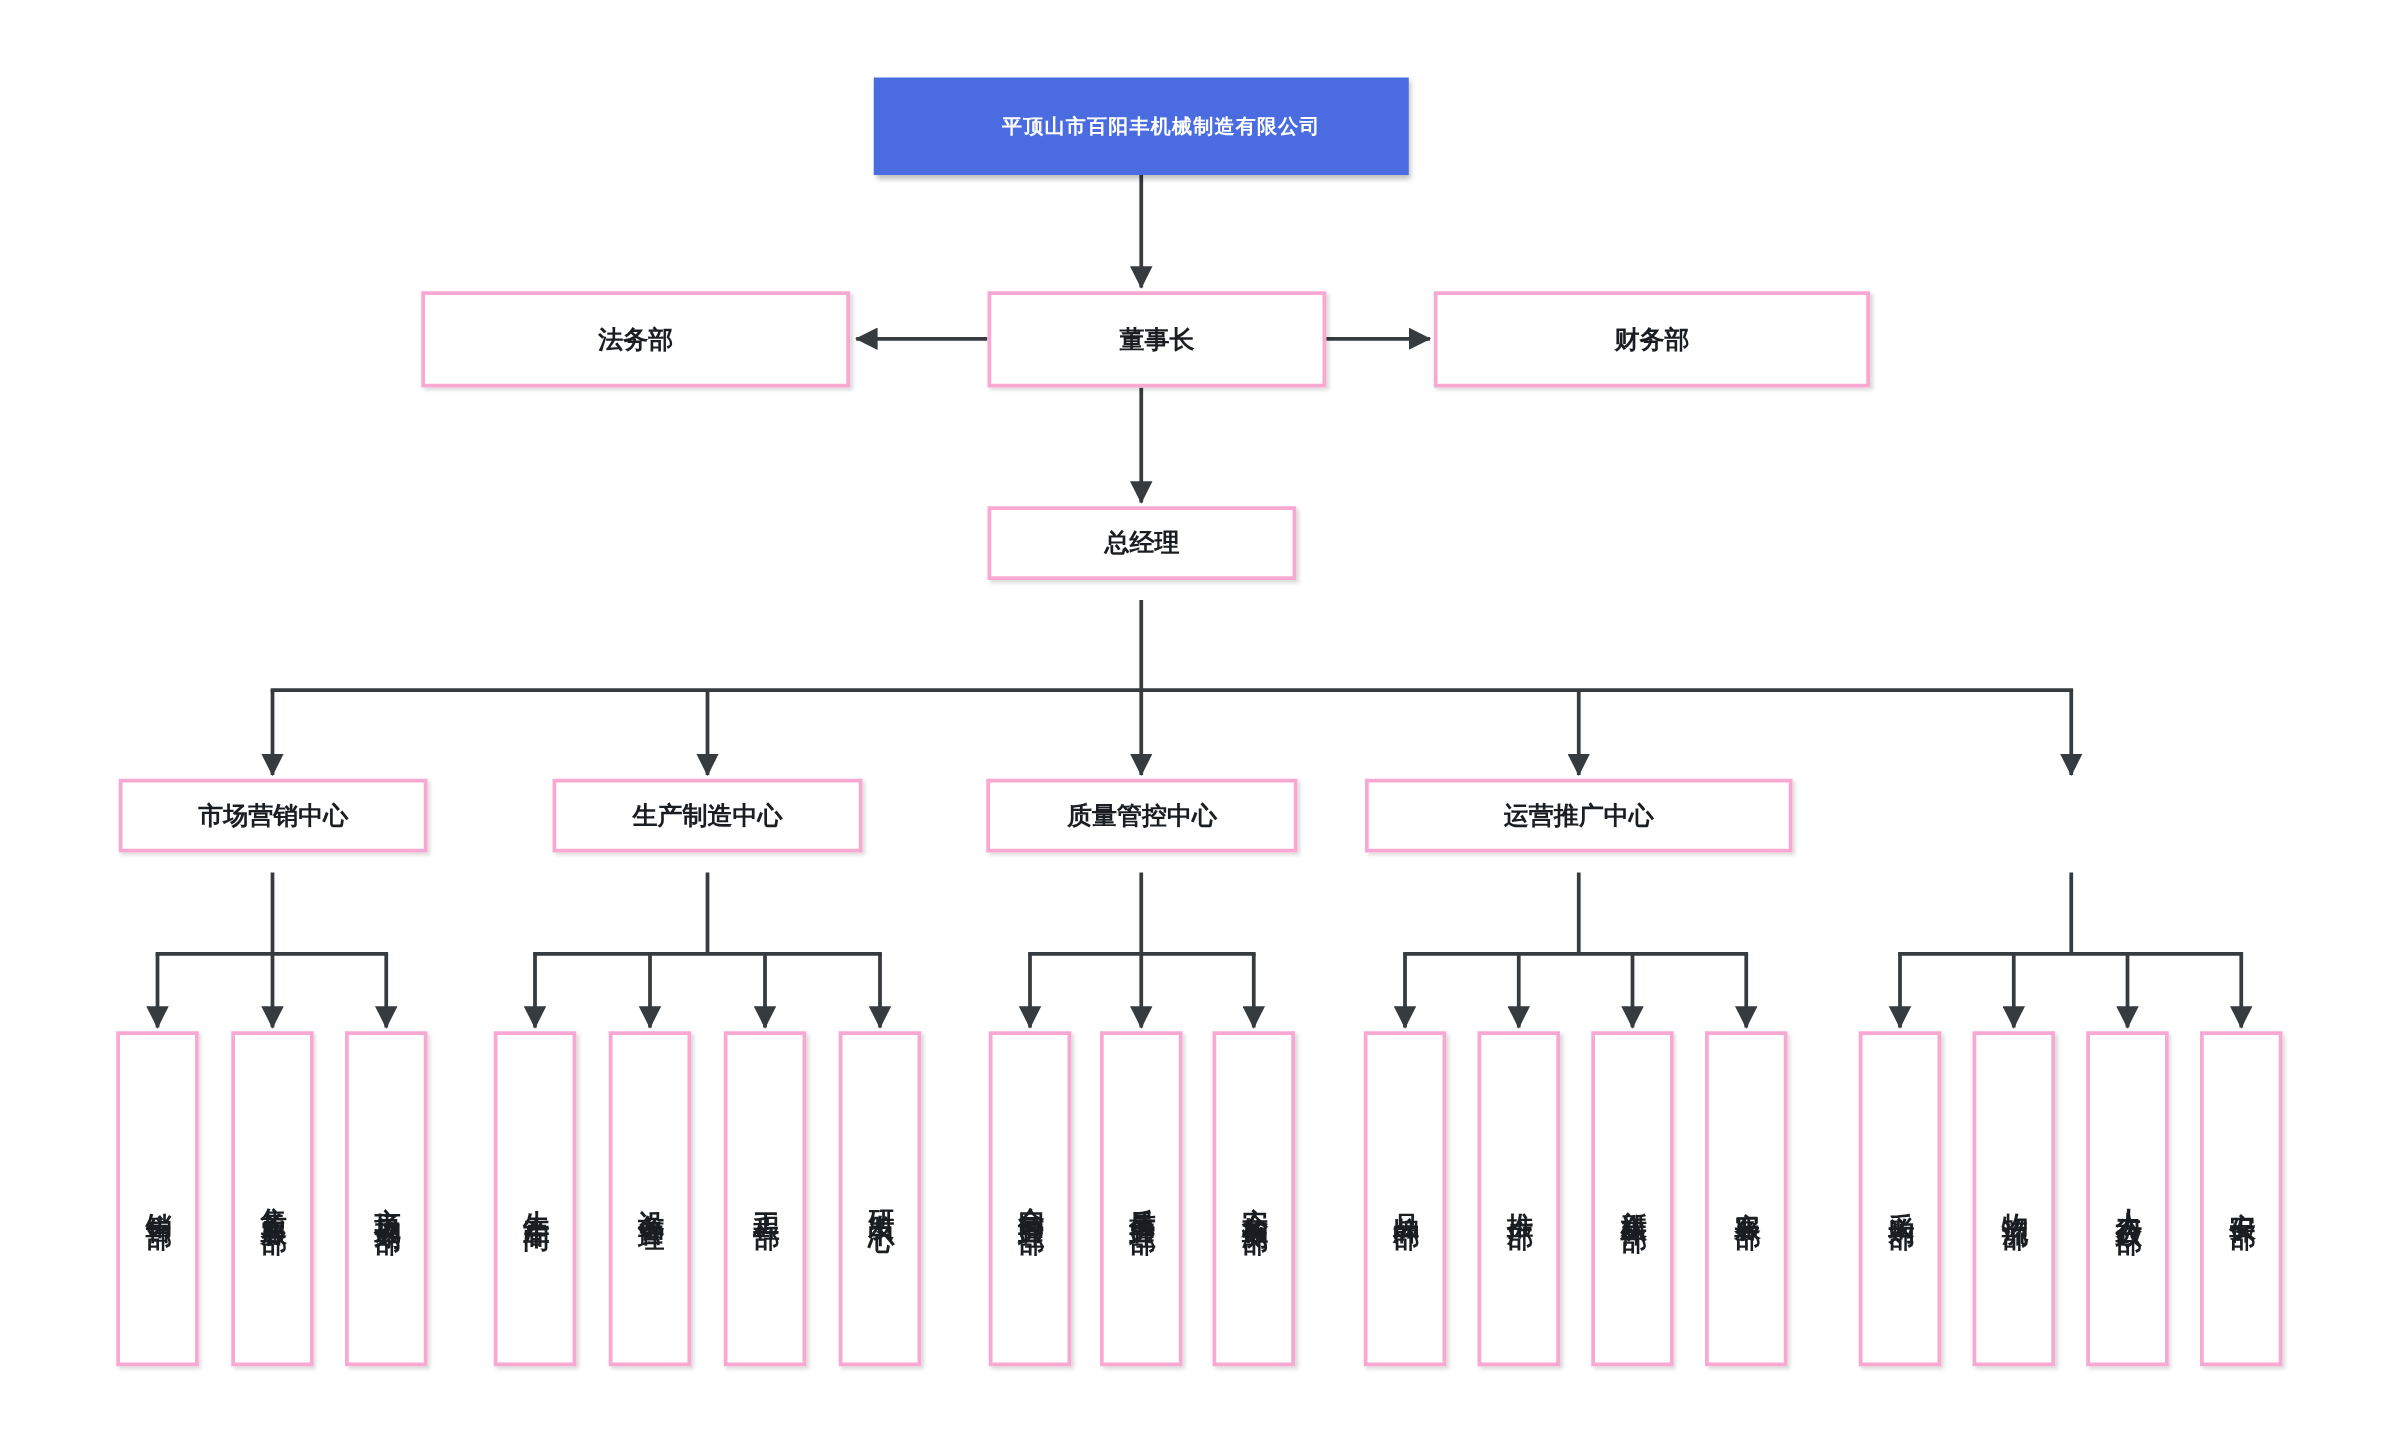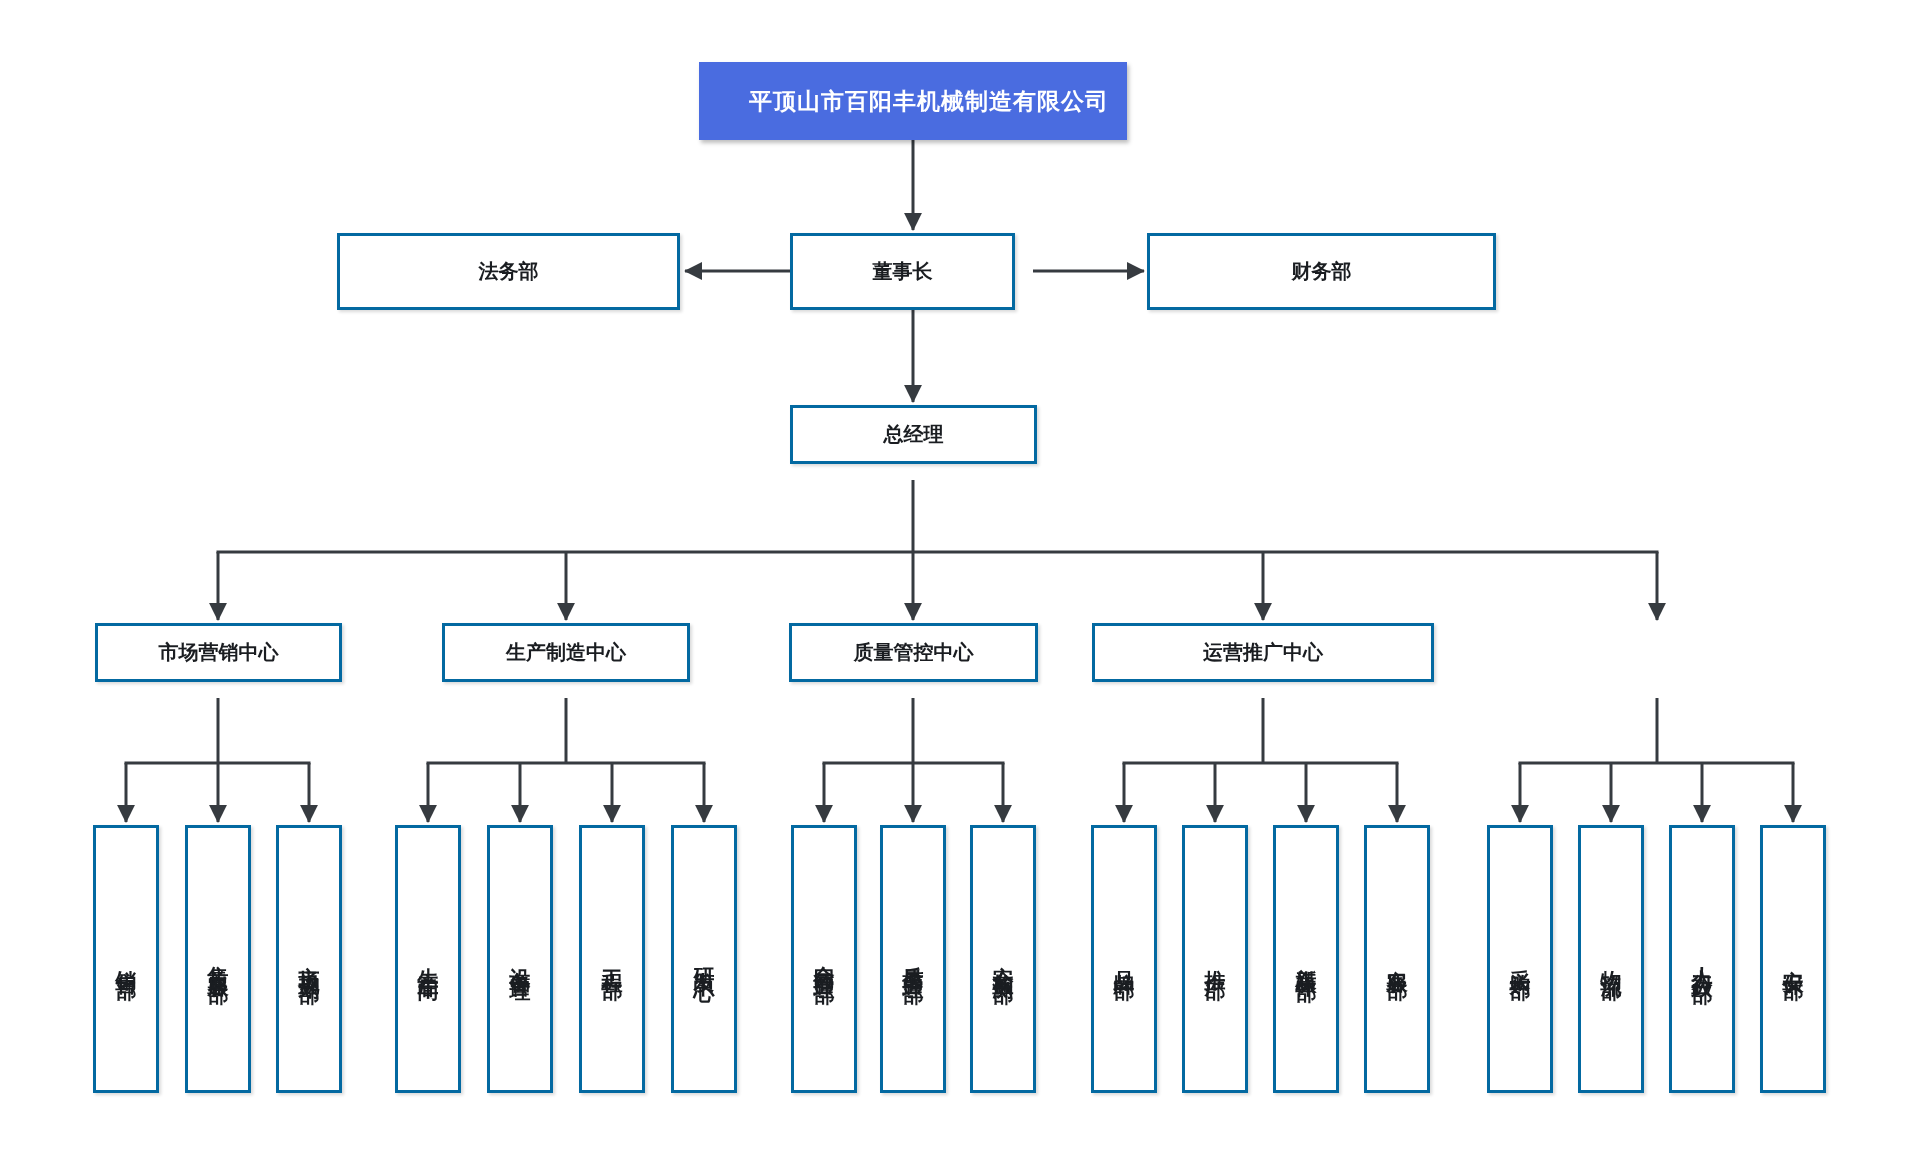--- a/index.html
+++ b/index.html
@@ -18,35 +18,35 @@
   }
   .ln {
     stroke: #363b40;
     stroke-width: 3;
     fill: none;
   }
   .node {
     position: absolute;
     box-sizing: border-box;
     background: #ffffff;
-    border: 3px solid #0369a1;
+    border: 3px solid #f9a8d4;
     display: flex;
     align-items: center;
     justify-content: center;
     color: #1a1d21;
     font-weight: bold;
     font-size: 20px;
     box-shadow: 2px 2px 3px rgba(0,0,0,0.15);
     cursor: default;
   }
   .node.root {
     background: #4a6ce0;
     border: none;
     color: #ffffff;
-    font-size: 23px;
+    font-size: 16px;
     letter-spacing: 1px;
     box-shadow: 2px 3px 4px rgba(0,0,0,0.25);
     padding-left: 32px;
   }
   .node.l2 { height: 77px; }
   .node.l3, .node.l4 { height: 59px; }
   .node.leaf {
     width: 66px;
     height: 268px;
     top: 825px;
@@ -119,21 +119,21 @@
     <path class="ln" d="M1793 763 V822" marker-end="url(#arrow)"></path>
   </svg>
 
   <div class="node root" style="left:699px;top:62px;width:428px;height:78px">
     <span>平顶山市百阳丰机械制造有限公司</span>
   </div>
 
   <div class="node l2" style="left:337px;top:233px;width:343px">
     <span>法务部</span>
   </div>
-  <div class="node l2" style="left:790px;top:233px;width:225px">
+  <div class="node l2" style="left:790px;top:233px;width:271px">
     <span>董事长</span>
   </div>
   <div class="node l2" style="left:1147px;top:233px;width:349px">
     <span>财务部</span>
   </div>
 
   <div class="node l3" style="left:790px;top:405px;width:247px">
     <span>总经理</span>
   </div>
 

